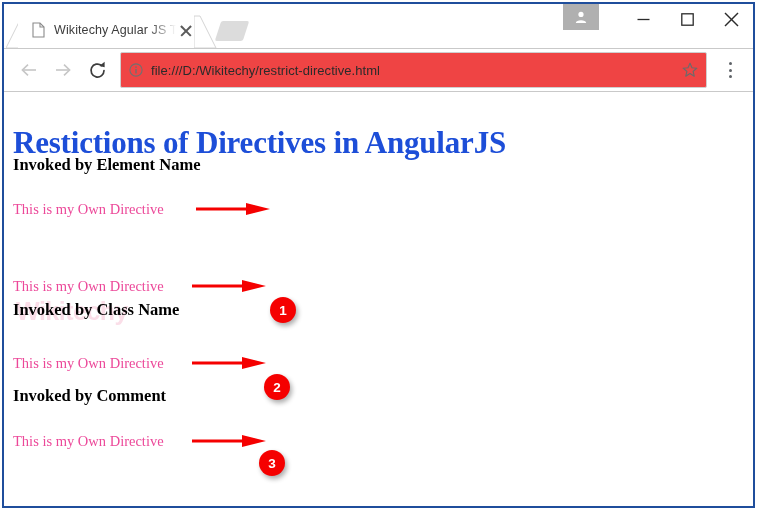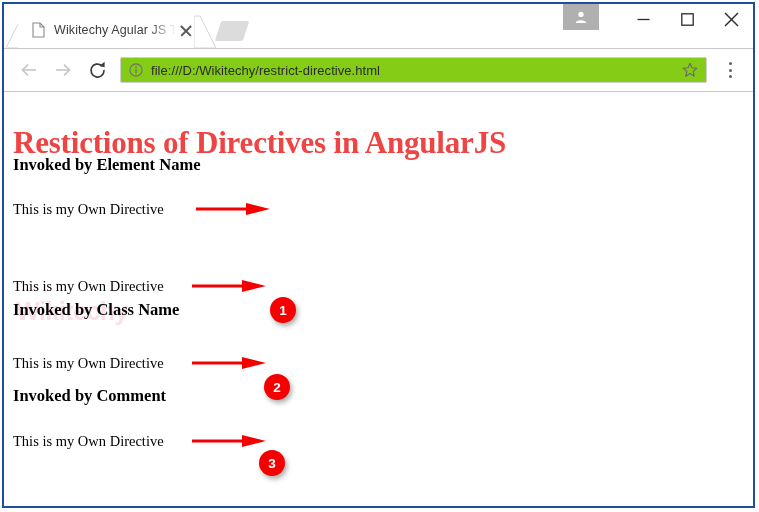--- a/index.html
+++ b/index.html
@@ -151,26 +151,26 @@
   .navbtn {
     width: 34px;
     height: 34px;
     display: flex;
     align-items: center;
     justify-content: center;
     flex: 0 0 auto;
   }
   .omnibox {
     flex: 1 1 auto;
-    height: 26px;
+    height: 36px;
     margin-left: 6px;
     margin-right: 4px;
     border: 1px solid #cfcfcf;
     border-radius: 2px;
-    background: #84cc16;
+    background: #ef4444;
     display: flex;
     align-items: center;
     padding: 0 8px;
     box-sizing: border-box;
   }
   .info-icon { flex: 0 0 auto; margin-right: 8px; display:flex; }
   .omnibox-url {
     flex: 1 1 auto;
     font-size: 13px;
     color: #2b2b2b;
@@ -204,36 +204,36 @@
     background: #ffffff;
     overflow: hidden;
     font-family: "Liberation Serif", serif;
   }
   .page-title {
     position: absolute;
     left: 9px;
     top: 12px;
     font-size: 31px;
     font-weight: bold;
-    color: #ef4444;
+    color: #1d4ed8;
     letter-spacing: -0.2px;
   }
 
   .section-head {
     position: absolute;
     left: 9px;
     font-size: 16.5px;
     font-weight: bold;
     color: #000000;
   }
   .directive-text {
     position: absolute;
     left: 9px;
     font-size: 14.5px;
-    color: #000000;
+    color: #ec4899;
   }
 
   
   .watermark {
     position: absolute;
     left: 12px;
     top: 205px;
     font-size: 25px;
     font-weight: bold;
     font-family: "Liberation Sans", sans-serif;

